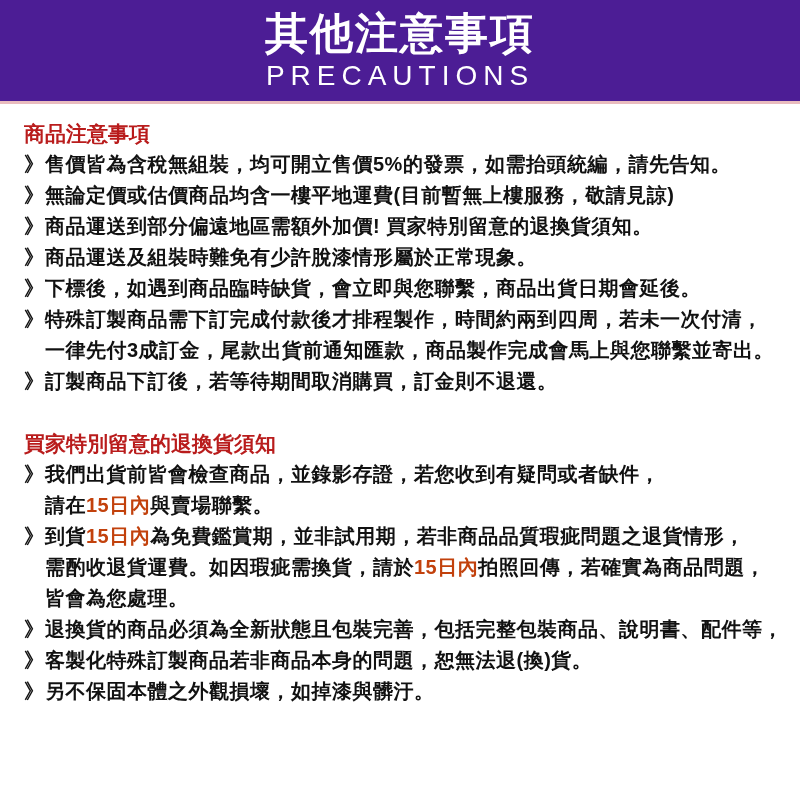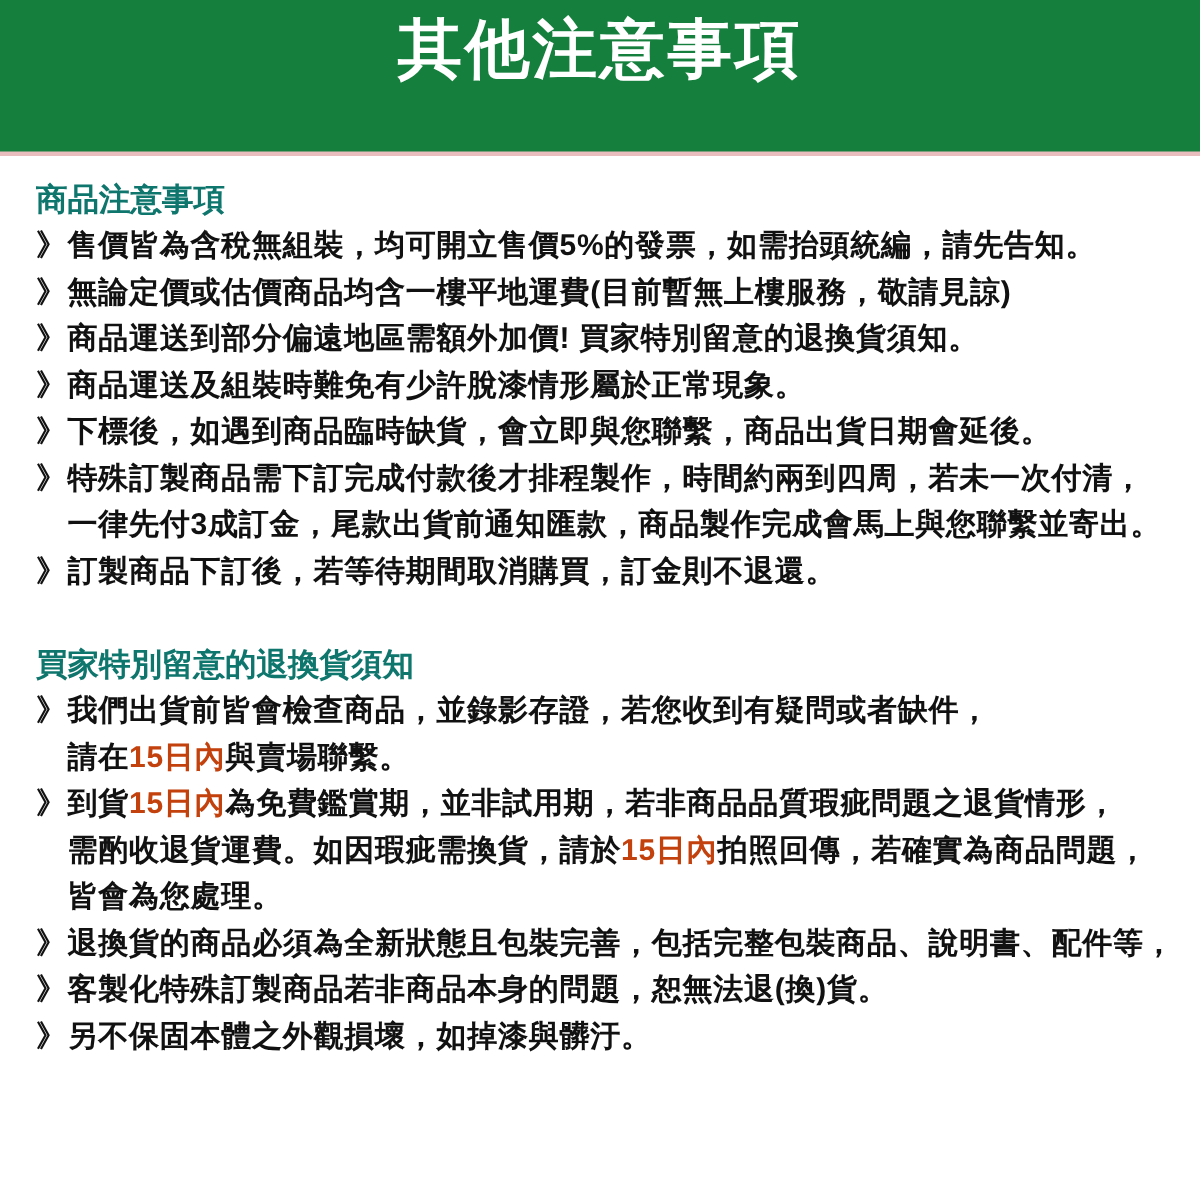--- a/index.html
+++ b/index.html
@@ -5,21 +5,21 @@
   html, body { margin: 0; padding: 0; }
   body {
     width: 800px;
     height: 800px;
     background: #ffffff;
     font-family: "Liberation Sans", "DejaVu Sans", sans-serif;
     overflow: hidden;
   }
   .banner {
     height: 101px;
-    background: #15803d;
+    background: #4c1d95;
     border-bottom: 3px solid #E9BCBE;
     text-align: center;
     color: #ffffff;
   }
   .banner-title {
     margin: 0;
     padding-top: 10px;
     font-size: 43px;
     line-height: 46px;
     font-weight: bold;
@@ -31,21 +31,21 @@
     line-height: 30px;
     font-weight: normal;
     letter-spacing: 6px;
   }
   .content {
     padding: 14px 16px 0 24px;
   }
   .section + .section { margin-top: 31px; }
   .section-heading {
     margin: 0;
-    color: #0f766e;
+    color: #b91c1c;
     font-size: 21px;
     line-height: 31px;
     font-weight: bold;
   }
   .bullet-item { display: flex; }
   .bullet-marker {
     flex: none;
     width: 21px;
     color: #111111;
     font-size: 20px;
@@ -61,20 +61,21 @@
     letter-spacing: 0.5px;
     white-space: nowrap;
   }
   .seg-red { color: #c2410c; }
 </style>
 </head>
 <body>
 
 <header class="banner">
   <h1 class="banner-title">其他注意事項</h1>
+  <div class="banner-subtitle">PRECAUTIONS</div>
 </header>
 
 <main class="content">
     <section class="section">
       <h2 class="section-heading">商品注意事項</h2>
       <div class="bullet-item">
         <span class="bullet-marker">》</span>
         <div class="bullet-lines">
           <div class="bullet-line"><span class="seg">售價皆為含稅無組裝，均可開立售價5%的發票，如需抬頭統編，請先告知。</span></div>
         </div>

